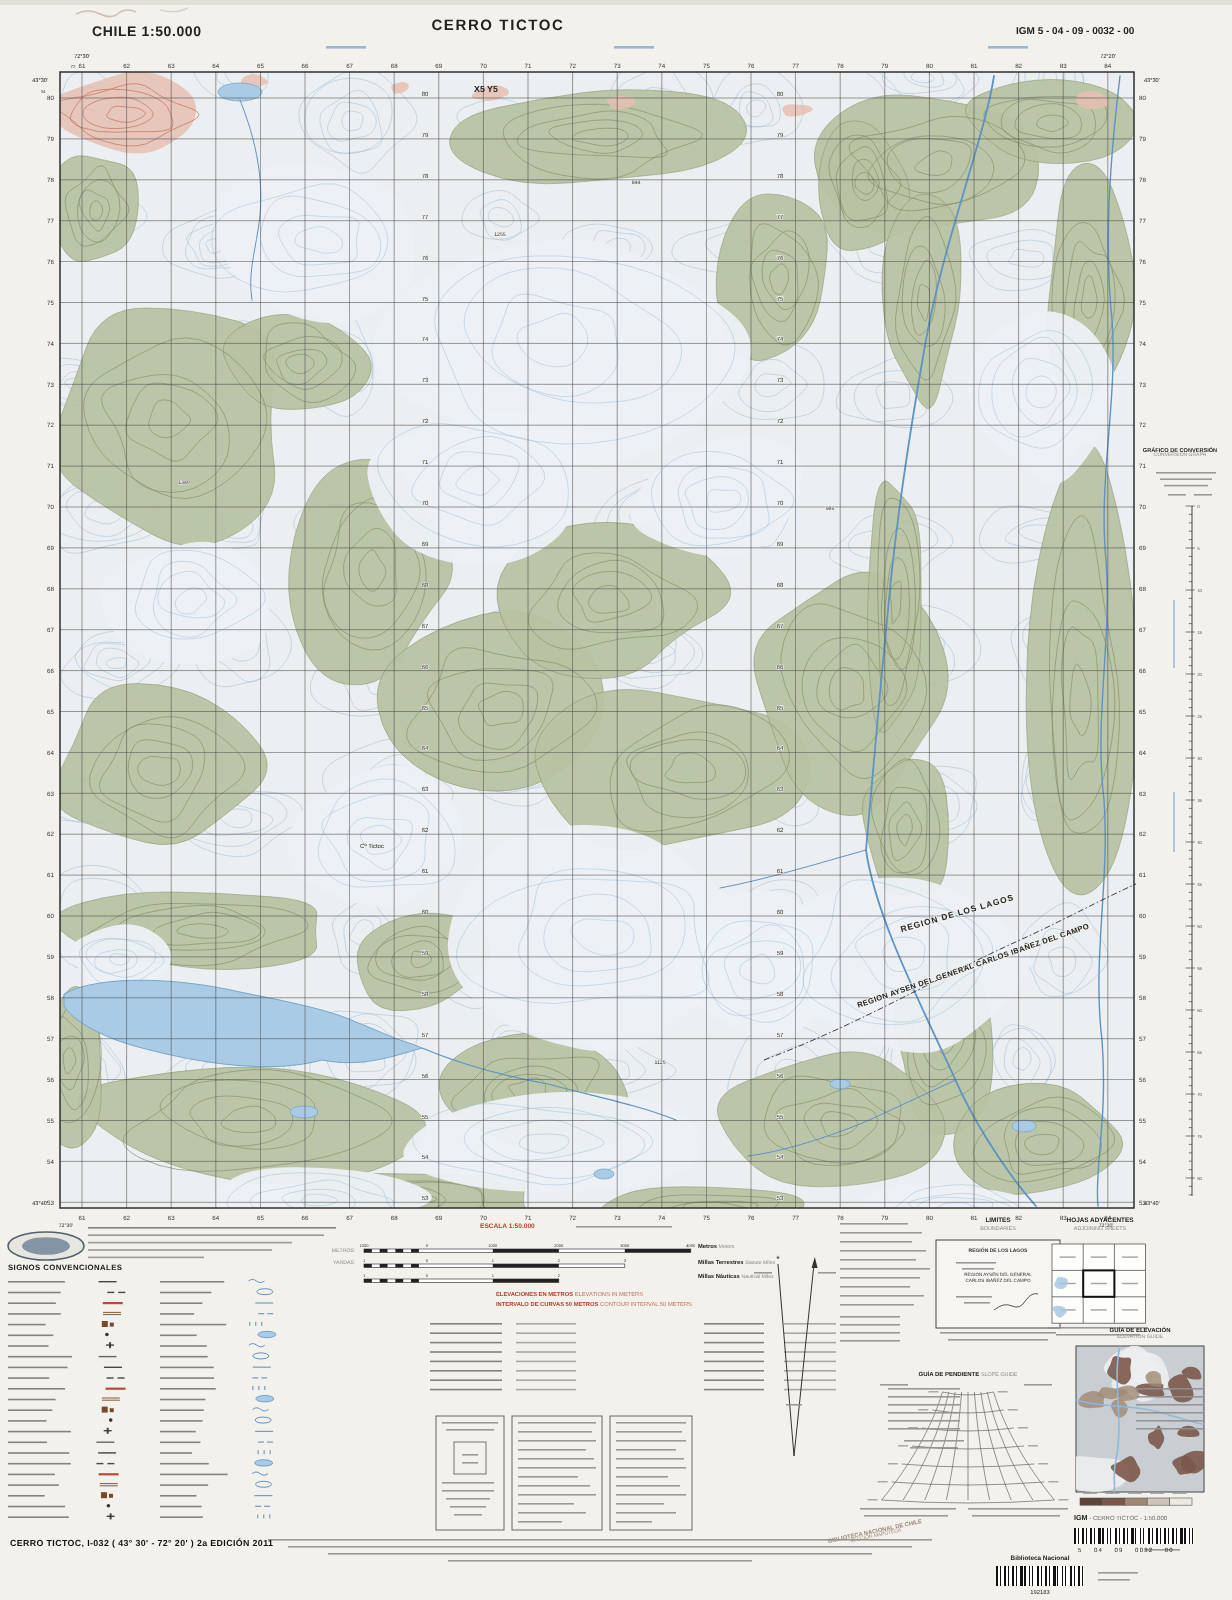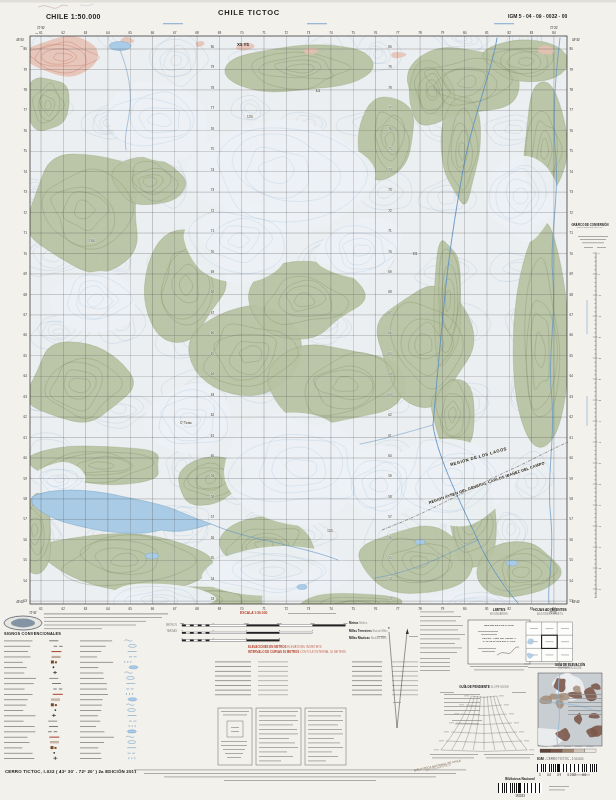--- a/index.html
+++ b/index.html
@@ -1266,21 +1266,21 @@
       <line x1="592.8" y1="589" x2="597.4" y2="589" stroke="#444" stroke-width="0.35"></line>
       <text x="598.6" y="589.9" font-size="2.2" fill="#555" text-anchor="start" font-family="Liberation Sans, sans-serif">80</text>
       <line x1="594.4" y1="593.2" x2="596" y2="593.2" stroke="#444" stroke-width="0.35"></line>
       <line x1="594.4" y1="597.4000000000001" x2="596" y2="597.4000000000001" stroke="#444" stroke-width="0.35"></line>
       <rect x="586.5" y="300" width="1" height="34" fill="#8fb0d4" opacity="0.7"></rect>
       <rect x="586.5" y="396" width="1" height="30" fill="#8fb0d4" opacity="0.7"></rect>
     </g>
   </svg>
 
 <div class="t b" style="left:46px;top:13px;font-size:7px;letter-spacing:.3px">CHILE  1:50.000</div>
-<div class="t b ctr" style="left:149px;top:9px;width:200px;font-size:7.5px;letter-spacing:.8px">CHILE TICTOC</div>
+<div class="t b ctr" style="left:149px;top:9px;width:200px;font-size:7.5px;letter-spacing:.8px">CERRO TICTOC</div>
 <div class="t b" style="left:508px;top:14px;font-size:5px">IGM 5 - 04 - 09 - 0032 - 00</div>
 
 <div class="t b red" style="left:240px;top:611.5px;font-size:3.3px">ESCALA 1:50.000</div>
 <div class="t gy" style="left:155px;top:625px;width:22px;text-align:right;font-size:2.6px">METROS</div>
 <div class="t gy" style="left:155px;top:630.5px;width:22px;text-align:right;font-size:2.6px">YARDAS</div>
 <div class="t" style="left:349px;top:622px;font-size:2.9px">
   <span class="b">Metros</span>
   <span class="gy" style="font-size:2.6px">Meters</span>
 </div>
 <div class="t" style="left:349px;top:629.5px;font-size:2.9px">

